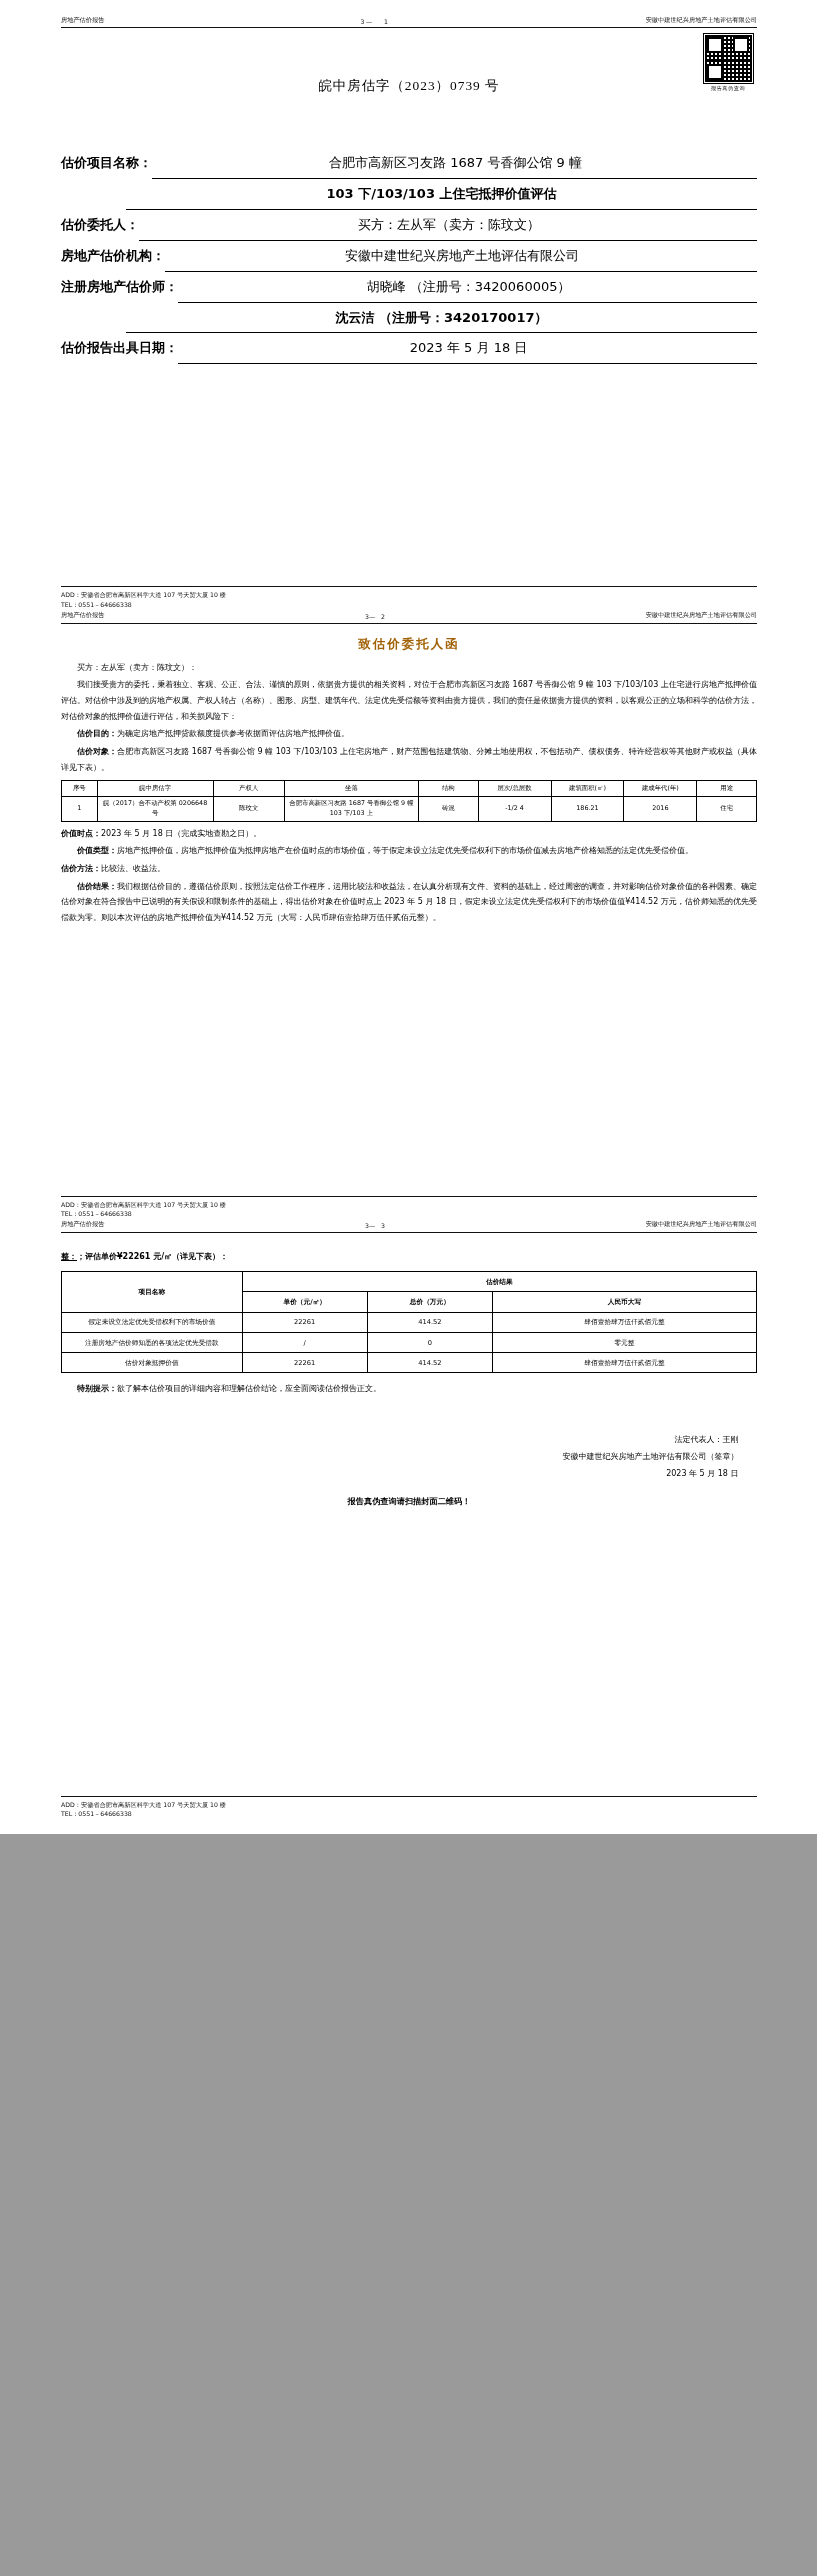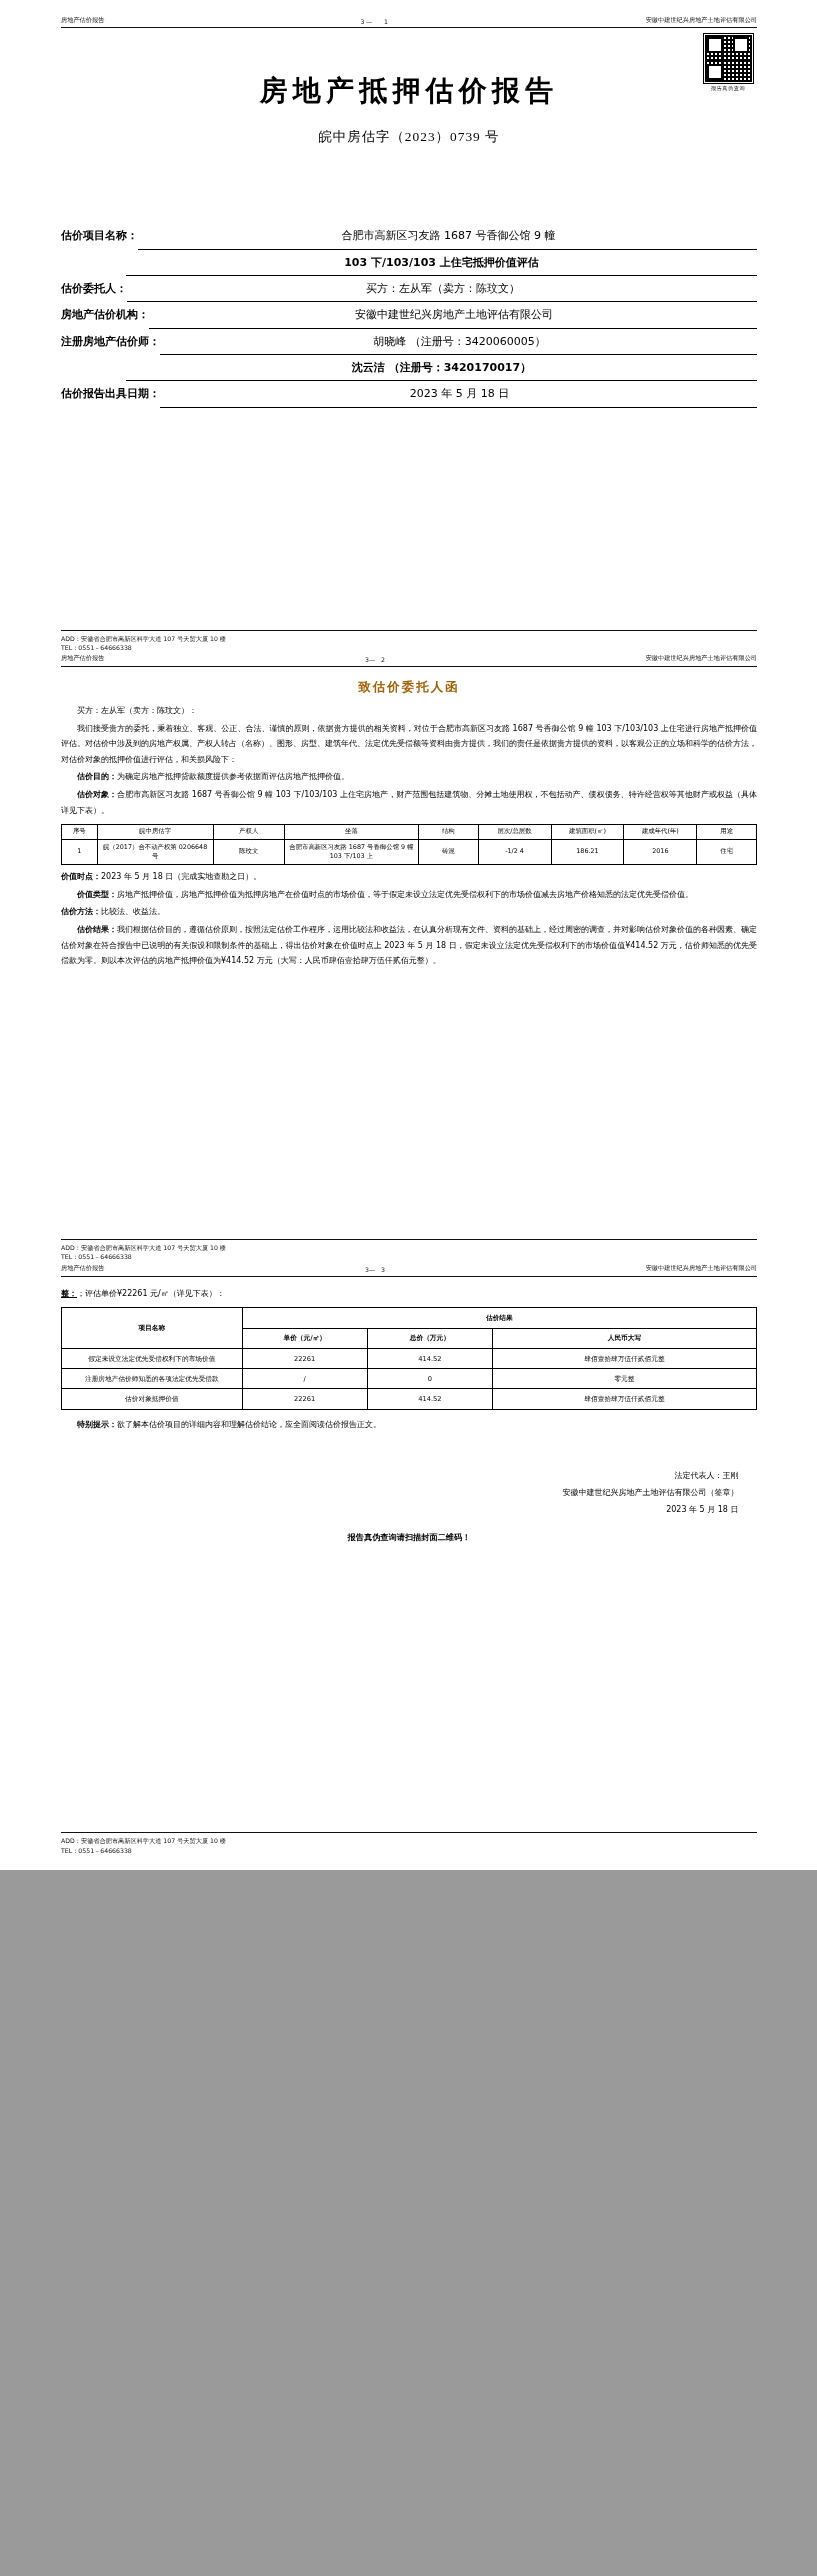--- a/index.html
+++ b/index.html
@@ -87,22 +87,22 @@
   .title-sub{
     text-align:center;
     font-size:13.4px;
     letter-spacing:1px;
     color:#000;
     margin-top:18.5px;
     font-family:Liberation Serif, serif;
   }
 
   .cover-fields{
-    margin-top:77px;
-    font-size:11px;
+    margin-top:53px;
+    font-size:13px;
     line-height:2.3;
     color:#000;
   }
   .cf-row{display:flex;align-items:baseline;}
   .cf-label{font-weight:bold;white-space:nowrap;}
   .cf-val{
     font-weight:normal;
     border-bottom:0.5px solid #000;
     flex:1;
     padding-left:2.1px;
@@ -178,21 +178,21 @@
     padding-right:18.5px;
   }
   .sign-center{
     text-align:center;
     font-size:8.2px;
     font-weight:bold;
     margin-top:13.4px;
     color:#000;
   }
   .note{font-size:8px;line-height:1.95;color:#000;text-indent:2em;margin-top:7.2px;}
-  .mt10{margin-top:9px;}
+  .mt10{margin-top:16px;font-weight:bold;}
   .blankfill{height:222px;}
   .blankfill2{height:268px;}
 </style>
 </head>
 <body>
 
 <div class="doc">
 
   <section class="page">
 
@@ -206,21 +206,20 @@
 
     <div class="qr-wrap">
       <div class="qr-box">
           <span class="qr-eye3"></span>
         </div>
       <div class="qr-cap">报告真伪查询</div>
     </div>
 
     <div style="height:31px"></div>
 
-    <div class="title-main">房地产抵押估价报告</div>
     <div class="title-sub">皖中房估字（2023）0739 号</div>
 
     <div class="cover-fields">
 
       <div class="cf-row">
         <span class="cf-label">估价项目名称：</span>
         <span class="cf-val center">合肥市高新区习友路 1687 号香御公馆 9 幢</span>
       </div>
       <div class="cf-cont">103 下/103/103 上住宅抵押价值评估</div>
 

